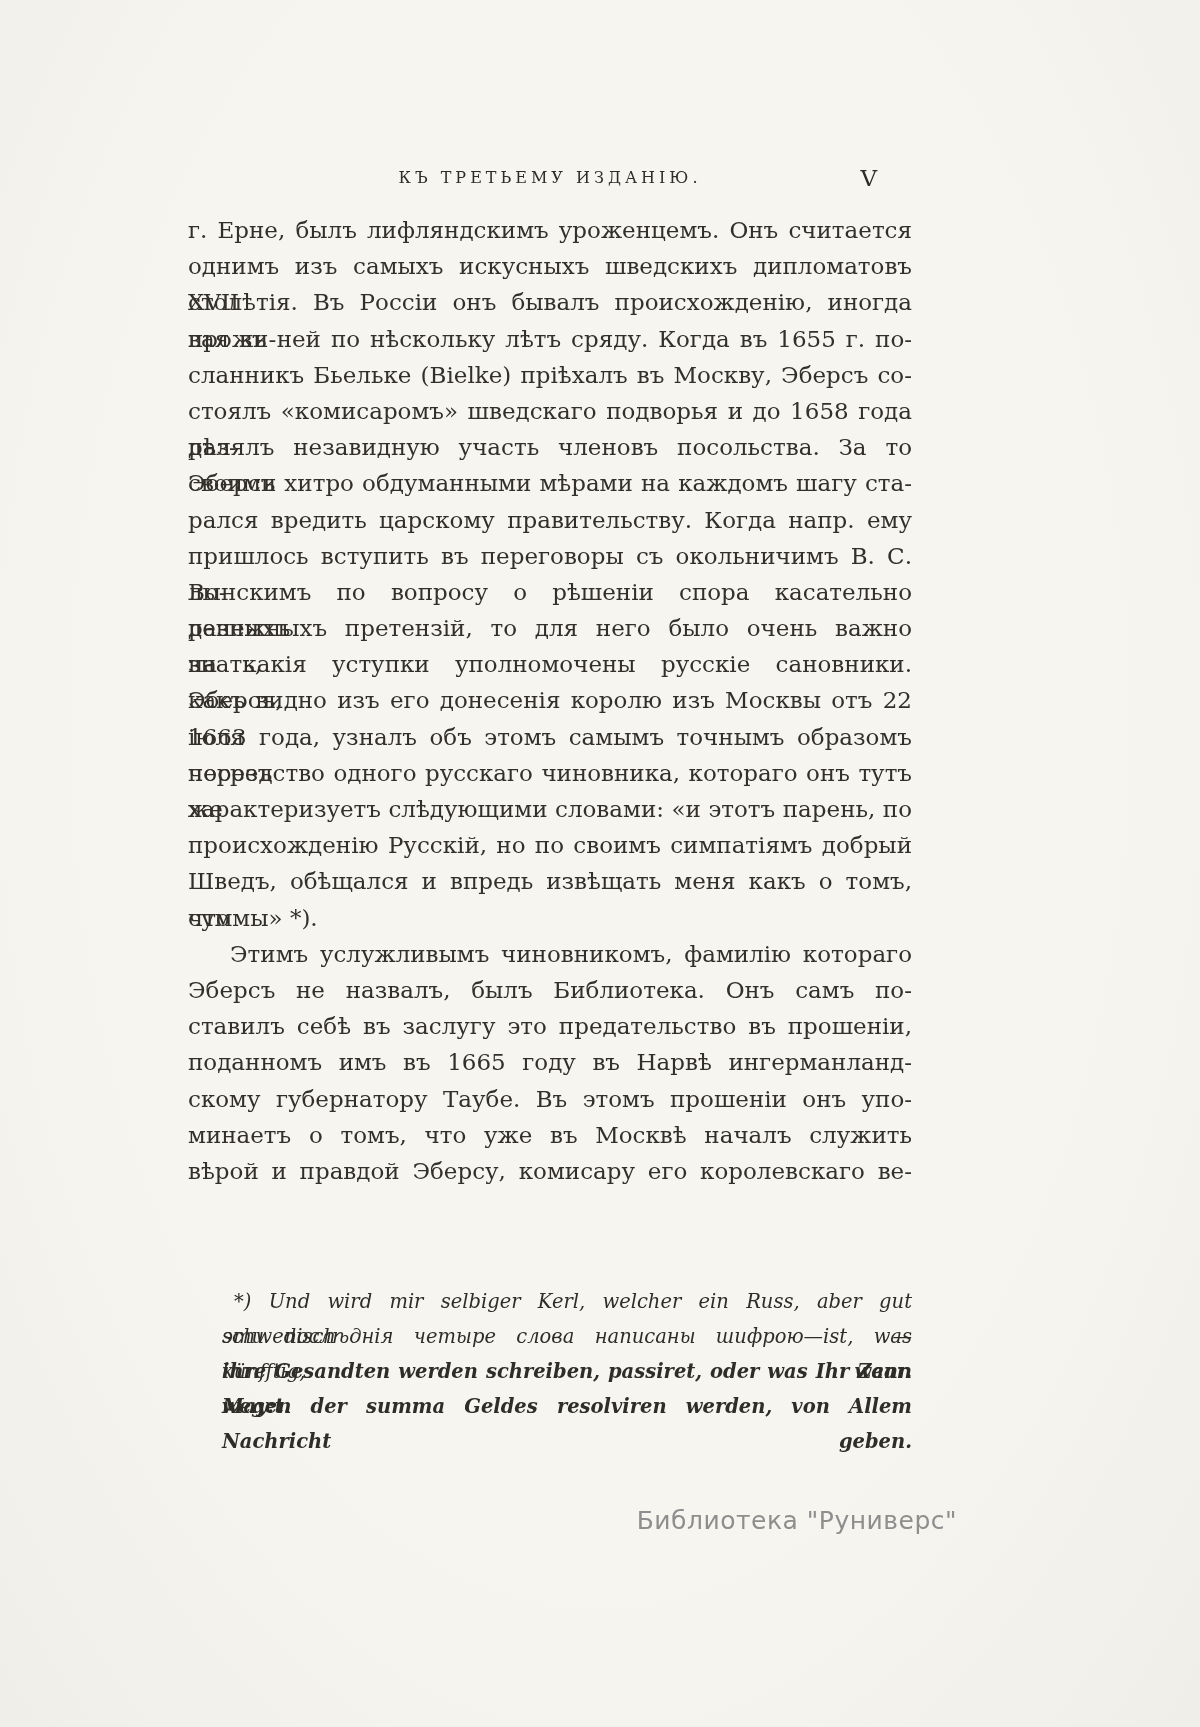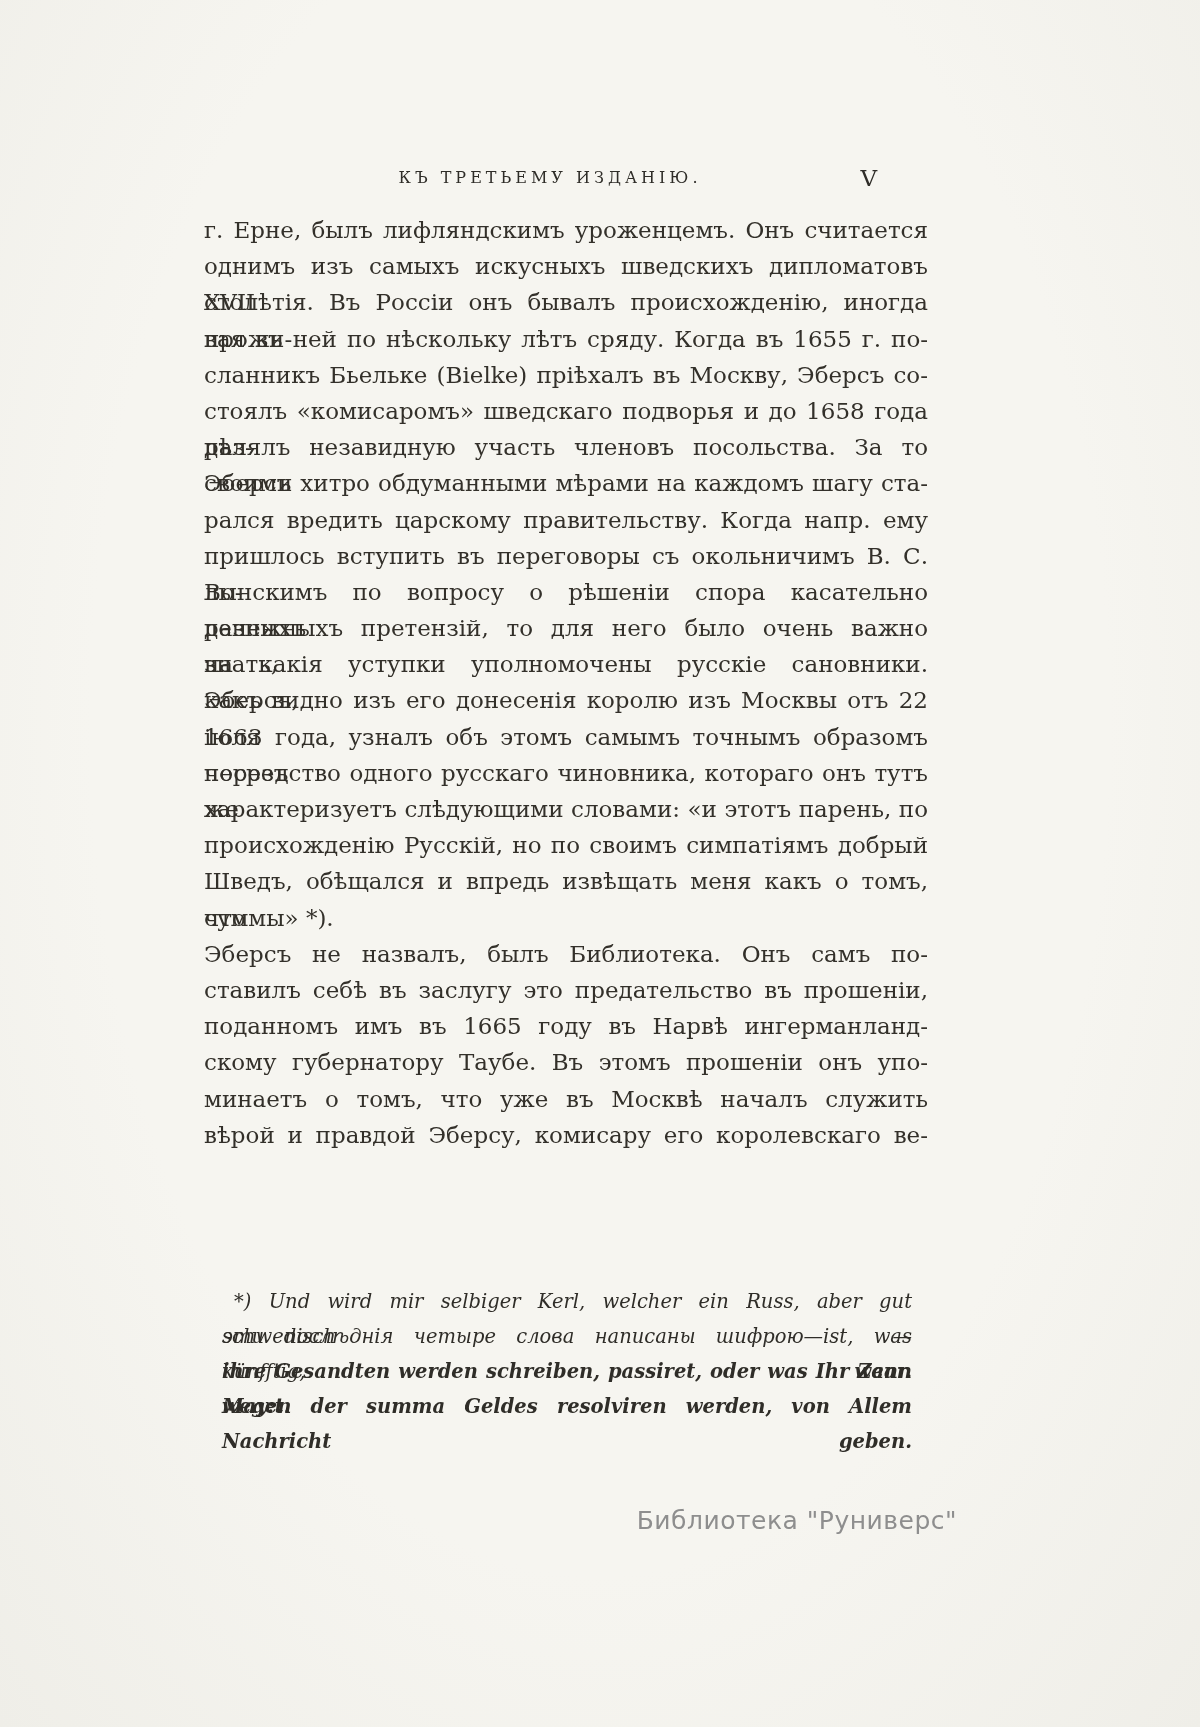--- a/index.html
+++ b/index.html
@@ -38,21 +38,21 @@
     position: absolute;
     right: 34px;
     top: -3px;
     font-size: 23px;
     letter-spacing: 1px;
     color: #2f2d28;
   }
   
   .body-text {
     position: absolute;
-    left: 204px;
+    left: 188px;
     top: 212px;
     width: 724px;
   }
   .line {
     font-size: 23px;
     line-height: 36.2px;
     height: 36.2px;
     text-align: justify;
     text-align-last: justify;
     color: #33302a;
@@ -123,20 +123,21 @@
       <div class="line">на какія уступки уполномочены русскіе сановники. Эберсъ,</div>
       <div class="line">какъ видно изъ его донесенія королю изъ Москвы отъ 22 іюля</div>
       <div class="line">1663 года, узналъ объ этомъ самымъ точнымъ образомъ черезъ</div>
       <div class="line">посредство одного русскаго чиновника, котораго онъ тутъ же</div>
       <div class="line">характеризуетъ слѣдующими словами: «и этотъ парень, по</div>
       <div class="line">происхожденію Русскій, но по своимъ симпатіямъ добрый</div>
       <div class="line">Шведъ, обѣщался и впредь извѣщать меня какъ о томъ, что</div>
       <div class="line short">суммы» *).</div>
     </div>
     <div>
+      <div class="line indent">Этимъ услужливымъ чиновникомъ, фамилію котораго</div>
       <div class="line">Эберсъ не назвалъ, былъ Библиотека. Онъ самъ по-</div>
       <div class="line">ставилъ себѣ въ заслугу это предательство въ прошеніи,</div>
       <div class="line">поданномъ имъ въ 1665 году въ Нарвѣ ингерманланд-</div>
       <div class="line">скому губернатору Таубе. Въ этомъ прошеніи онъ упо-</div>
       <div class="line">минаетъ о томъ, что уже въ Москвѣ началъ служить</div>
       <div class="line">вѣрой и правдой Эберсу, комисару его королевскаго ве-</div>
     </div>
   </div>
 
   <div class="footnote">

